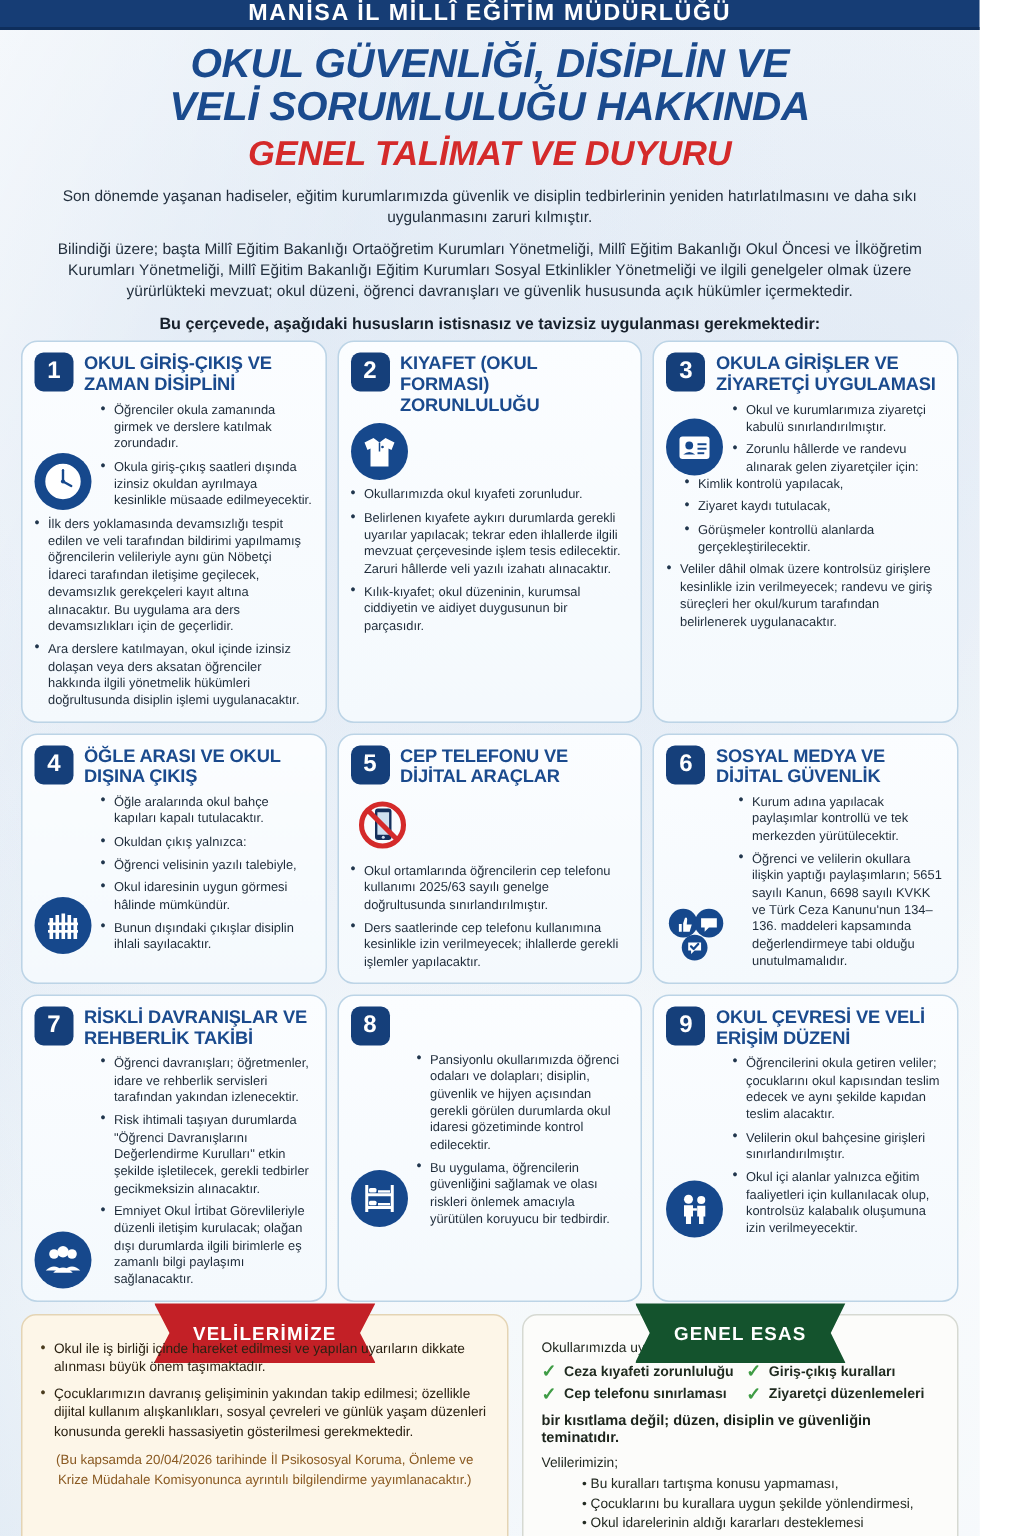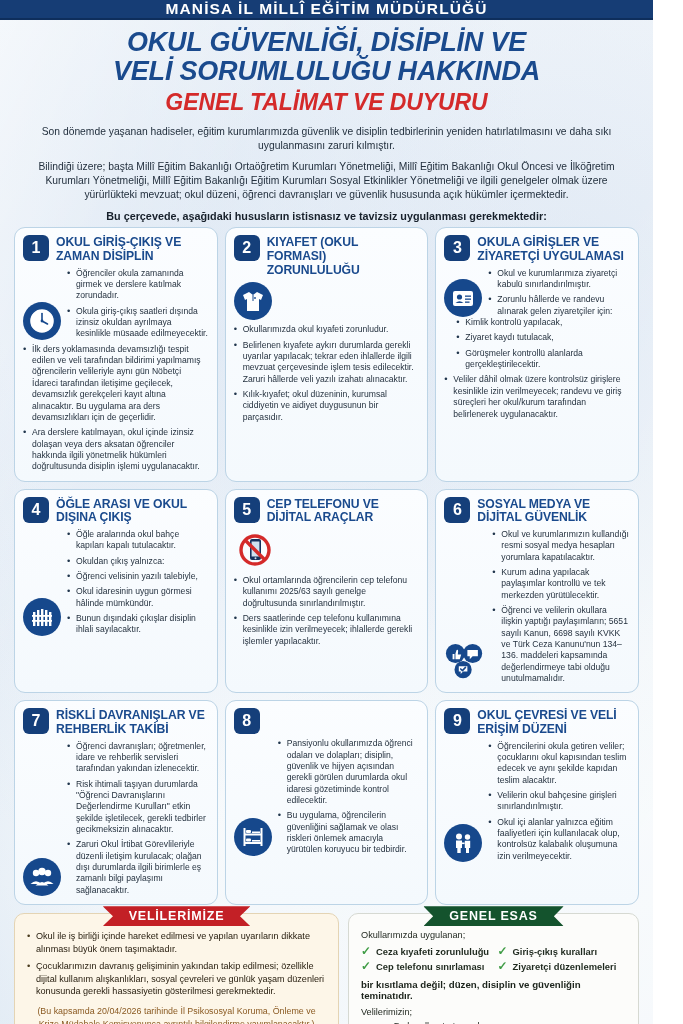--- a/index.html
+++ b/index.html
@@ -122,21 +122,21 @@
   .panel { border-radius: 10px; padding: 16px 12px 9px; position: relative; }
   .panel.veli {
     background: #fdf6e8; border: 1.2px solid #e4d4b4;
   }
   .panel.esas {
     background: #fcfcfa; border: 1.2px solid #d6d9d2;
   }
   .ribbon {
     position: absolute; top: -8px; left: 50%; transform: translateX(-50%);
     color: #fff; font-size: 12.5px; font-weight: bold; letter-spacing: 0.8px;
-    padding: 3px 26px; white-space: nowrap;
+    padding: 13px 26px; white-space: nowrap;
     clip-path: polygon(0% 0%, 100% 0%, 93% 50%, 100% 100%, 0% 100%, 7% 50%);
   }
   .ribbon.red { background: #c32026; }
   .ribbon.green { background: #14532d; }
   .veli ul.bl li { font-size: 9.1px; line-height: 1.38; color: #2a2112; margin-bottom: 5px; }
   .veli ul.bl li::before { color: #4a3c1e; }
   .veli-note {
     margin-top: 7px; text-align: center;
     font-size: 8.9px; line-height: 1.45; color: #8a5a22;
   }
@@ -171,21 +171,21 @@
     <p>Son dönemde yaşanan hadiseler, eğitim kurumlarımızda güvenlik ve disiplin tedbirlerinin yeniden hatırlatılmasını ve daha sıkı uygulanmasını zaruri kılmıştır.</p>
     <p>Bilindiği üzere; başta Millî Eğitim Bakanlığı Ortaöğretim Kurumları Yönetmeliği, Millî Eğitim Bakanlığı Okul Öncesi ve İlköğretim Kurumları Yönetmeliği, Millî Eğitim Bakanlığı Eğitim Kurumları Sosyal Etkinlikler Yönetmeliği ve ilgili genelgeler olmak üzere yürürlükteki mevzuat; okul düzeni, öğrenci davranışları ve güvenlik hususunda açık hükümler içermektedir.</p>
     <p class="bold">Bu çerçevede, aşağıdaki hususların istisnasız ve tavizsiz uygulanması gerekmektedir:</p>
   </div>
 
   <div class="grid">
 
     <div class="card">
       <div class="card-head">
         <div class="badge">1</div>
-        <div class="card-title">OKUL GİRİŞ-ÇIKIŞ VE ZAMAN DİSİPLİN</div>
+        <div class="card-title">OKUL GİRİŞ-ÇIKIŞ VE ZAMAN DİSİPLİNİ</div>
       </div>
       <div class="card-body">
         <div class="icon-circle">
           <svg width="30" height="30" viewBox="0 0 30 30">
               <circle cx="15" cy="15" r="12.5" fill="#fff"></circle>
               <circle cx="15" cy="15" r="12.5" fill="none" stroke="#16488c" stroke-width="1.4"></circle>
               <circle cx="15" cy="15" r="1.4" fill="#16488c"></circle>
               <line x1="15" y1="15" x2="15" y2="7.5" stroke="#16488c" stroke-width="1.6" stroke-linecap="round"></line>
               <line x1="15" y1="15" x2="20.5" y2="18" stroke="#16488c" stroke-width="1.6" stroke-linecap="round"></line>
             </svg>
@@ -315,21 +315,20 @@
             <circle cx="12" cy="12" r="10" fill="#16488c"></circle>
             <path d="M9 12.5 L11 12.5 L11 18 L9 18 Z M12 12 L12 18 L16.5 18 L18 13 L14.5 13 L14.8 9.5 Q14.8 7.5 13.2 8.3 L12 12 Z" fill="#fff"></path>
             <circle cx="30" cy="12" r="10" fill="#16488c"></circle>
             <path d="M24.5 8.5 H35.5 V15 H30 L27 18 V15 H24.5 Z" fill="#fff"></path>
             <circle cx="20" cy="29" r="9" fill="#16488c"></circle>
             <path d="M15.5 25.5 H24.5 V31 H20 L17.5 33.5 V31 H15.5 Z" fill="#fff"></path>
             <path d="M17.5 28.2 L19.3 30 L22.5 26.6" fill="none" stroke="#16488c" stroke-width="1.6" stroke-linecap="round" stroke-linejoin="round"></path>
           </svg>
         </div>
         <ul class="bl">
-          <li>Okul ve kurumlarımızın kullandığı resmi sosyal medya hesapları yorumlara kapatılacaktır.</li>
           <li>Kurum adına yapılacak paylaşımlar kontrollü ve tek merkezden yürütülecektir.</li>
           <li>Öğrenci ve velilerin okullara ilişkin yaptığı paylaşımların; 5651 sayılı Kanun, 6698 sayılı KVKK ve Türk Ceza Kanunu'nun 134–136. maddeleri kapsamında değerlendirmeye tabi olduğu unutulmamalıdır.</li>
         </ul>
       </div>
     </div>
 
     <div class="card">
       <div class="card-head">
         <div class="badge">7</div>
         <div class="card-title">RİSKLİ DAVRANIŞLAR VE REHBERLİK TAKİBİ</div>
@@ -341,21 +340,21 @@
               <circle cx="20" cy="10" r="3.2" fill="#fff"></circle>
               <circle cx="14" cy="8.5" r="3.8" fill="#fff"></circle>
               <path d="M2.5 21 Q8 15.5 13.5 21 Z" fill="#fff"></path>
               <path d="M14.5 21 Q20 15.5 25.5 21 Z" fill="#fff"></path>
               <path d="M7.5 22.5 Q14 15.5 20.5 22.5 Z" fill="#fff"></path>
             </svg>
         </div>
         <ul class="bl">
           <li>Öğrenci davranışları; öğretmenler, idare ve rehberlik servisleri tarafından yakından izlenecektir.</li>
           <li>Risk ihtimali taşıyan durumlarda "Öğrenci Davranışlarını Değerlendirme Kurulları" etkin şekilde işletilecek, gerekli tedbirler gecikmeksizin alınacaktır.</li>
-          <li>Zaruri Okul İrtibat Görevlileriyle düzenli iletişim kurulacak; olağan dışı durumlarda ilgili birimlerle eş zamanlı bilgi paylaşımı sağlanacaktır.</li>
+          <li>Emniyet Okul İrtibat Görevlileriyle düzenli iletişim kurulacak; olağan dışı durumlarda ilgili birimlerle eş zamanlı bilgi paylaşımı sağlanacaktır.</li>
         </ul>
       </div>
     </div>
 
     <div class="card">
       <div class="card-head">
         <div class="badge">8</div>
       </div>
       <div class="card-body">
         <div class="icon-circle">

